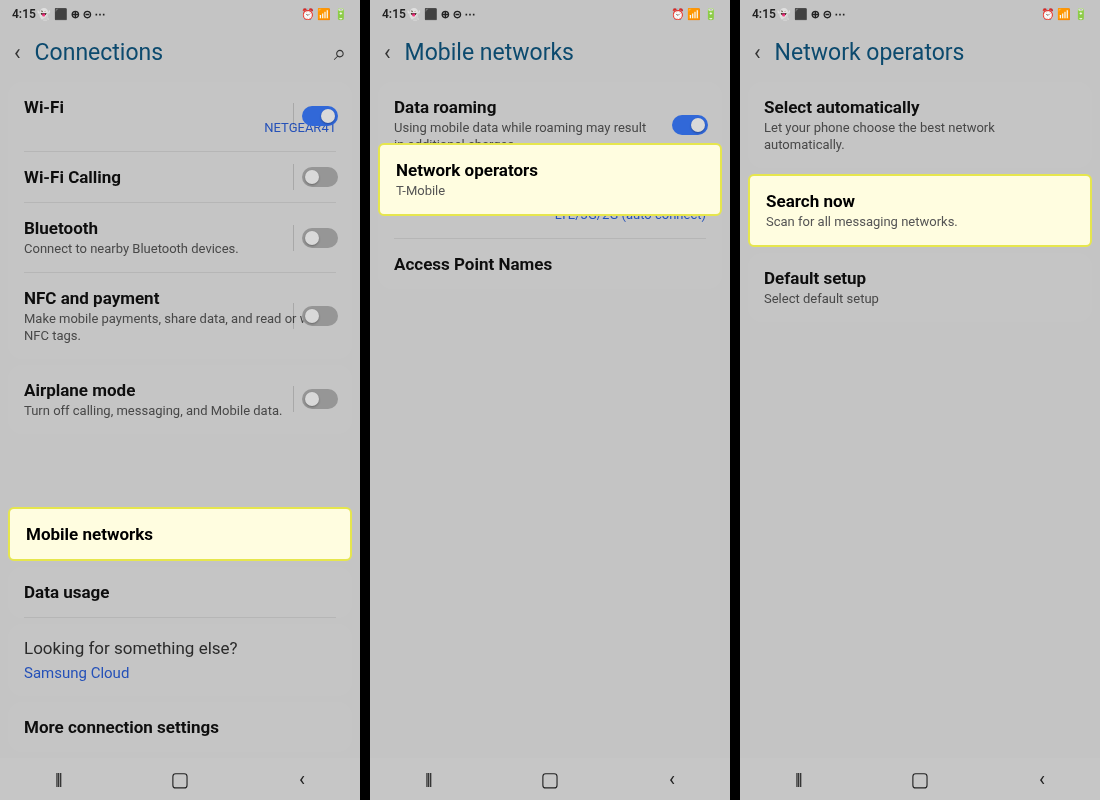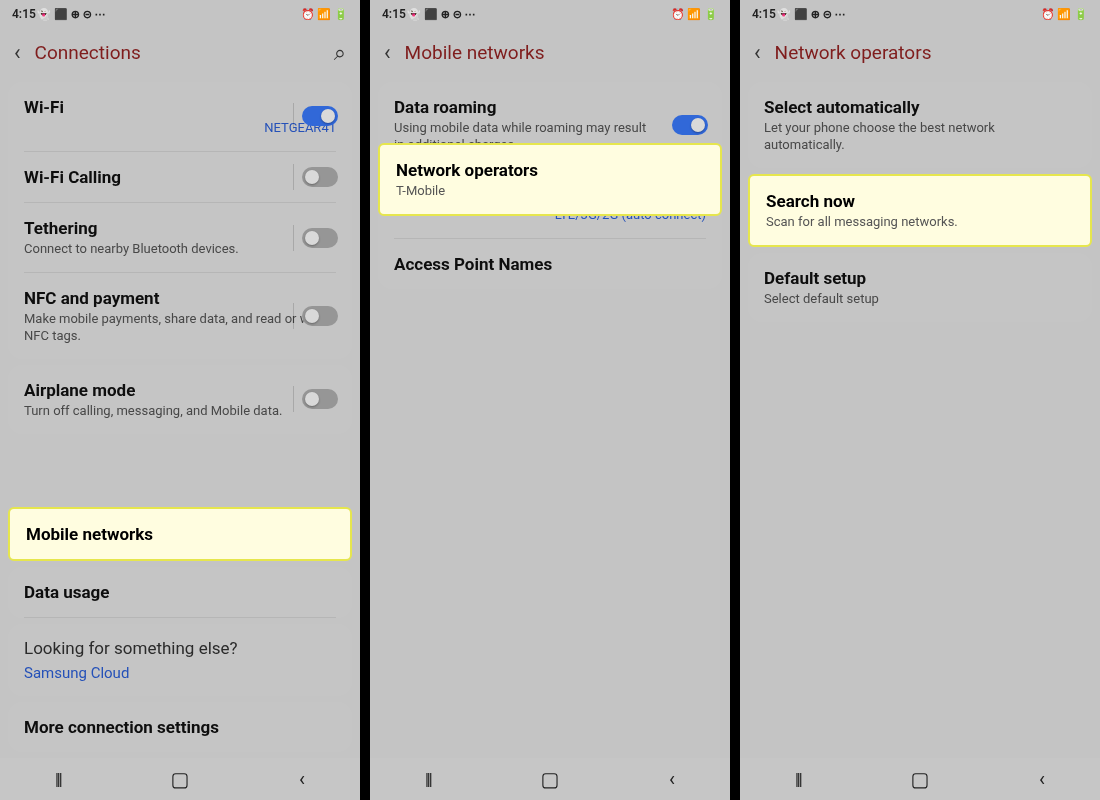--- a/index.html
+++ b/index.html
@@ -34,21 +34,21 @@
   .status-left { display: flex; align-items: center; gap: 2px; }
   .status-right { display: flex; align-items: center; gap: 3px; }
   .ic { font-size: 11px; }
   .header {
     height: 48px;
     display: flex;
     align-items: center;
     padding: 0 14px;
     gap: 14px;
   }
-  .header-title { font-size: 19px; color: #7f1d1d; flex: 1; }
+  .header-title { font-size: 23px; color: #0c4a6e; flex: 1; }
   .back-arrow, .search-ic { font-size: 22px; color: #333; }
   .content {
     flex: 1;
     padding: 0 4px;
     overflow: hidden;
   }
   .card {
     background: rgba(255,255,255,0.05);
     border-radius: 14px;
     margin: 6px 4px;
@@ -139,21 +139,21 @@
           <div class="toggle on"></div>
       </div>
       <div class="divider"></div>
       <div class="row">
         <div class="row-title">Wi-Fi Calling</div>
         <div class="sep"></div>
           <div class="toggle"></div>
       </div>
       <div class="divider"></div>
       <div class="row">
-        <div class="row-title">Tethering</div>
+        <div class="row-title">Bluetooth</div>
         <div class="row-sub">Connect to nearby Bluetooth devices.</div>
         <div class="sep"></div>
           <div class="toggle"></div>
       </div>
       <div class="divider"></div>
       <div class="row">
         <div class="row-title">NFC and payment</div>
         <div class="row-sub">Make mobile payments, share data, and read or write NFC tags.</div>
         <div class="sep"></div>
           <div class="toggle"></div>

